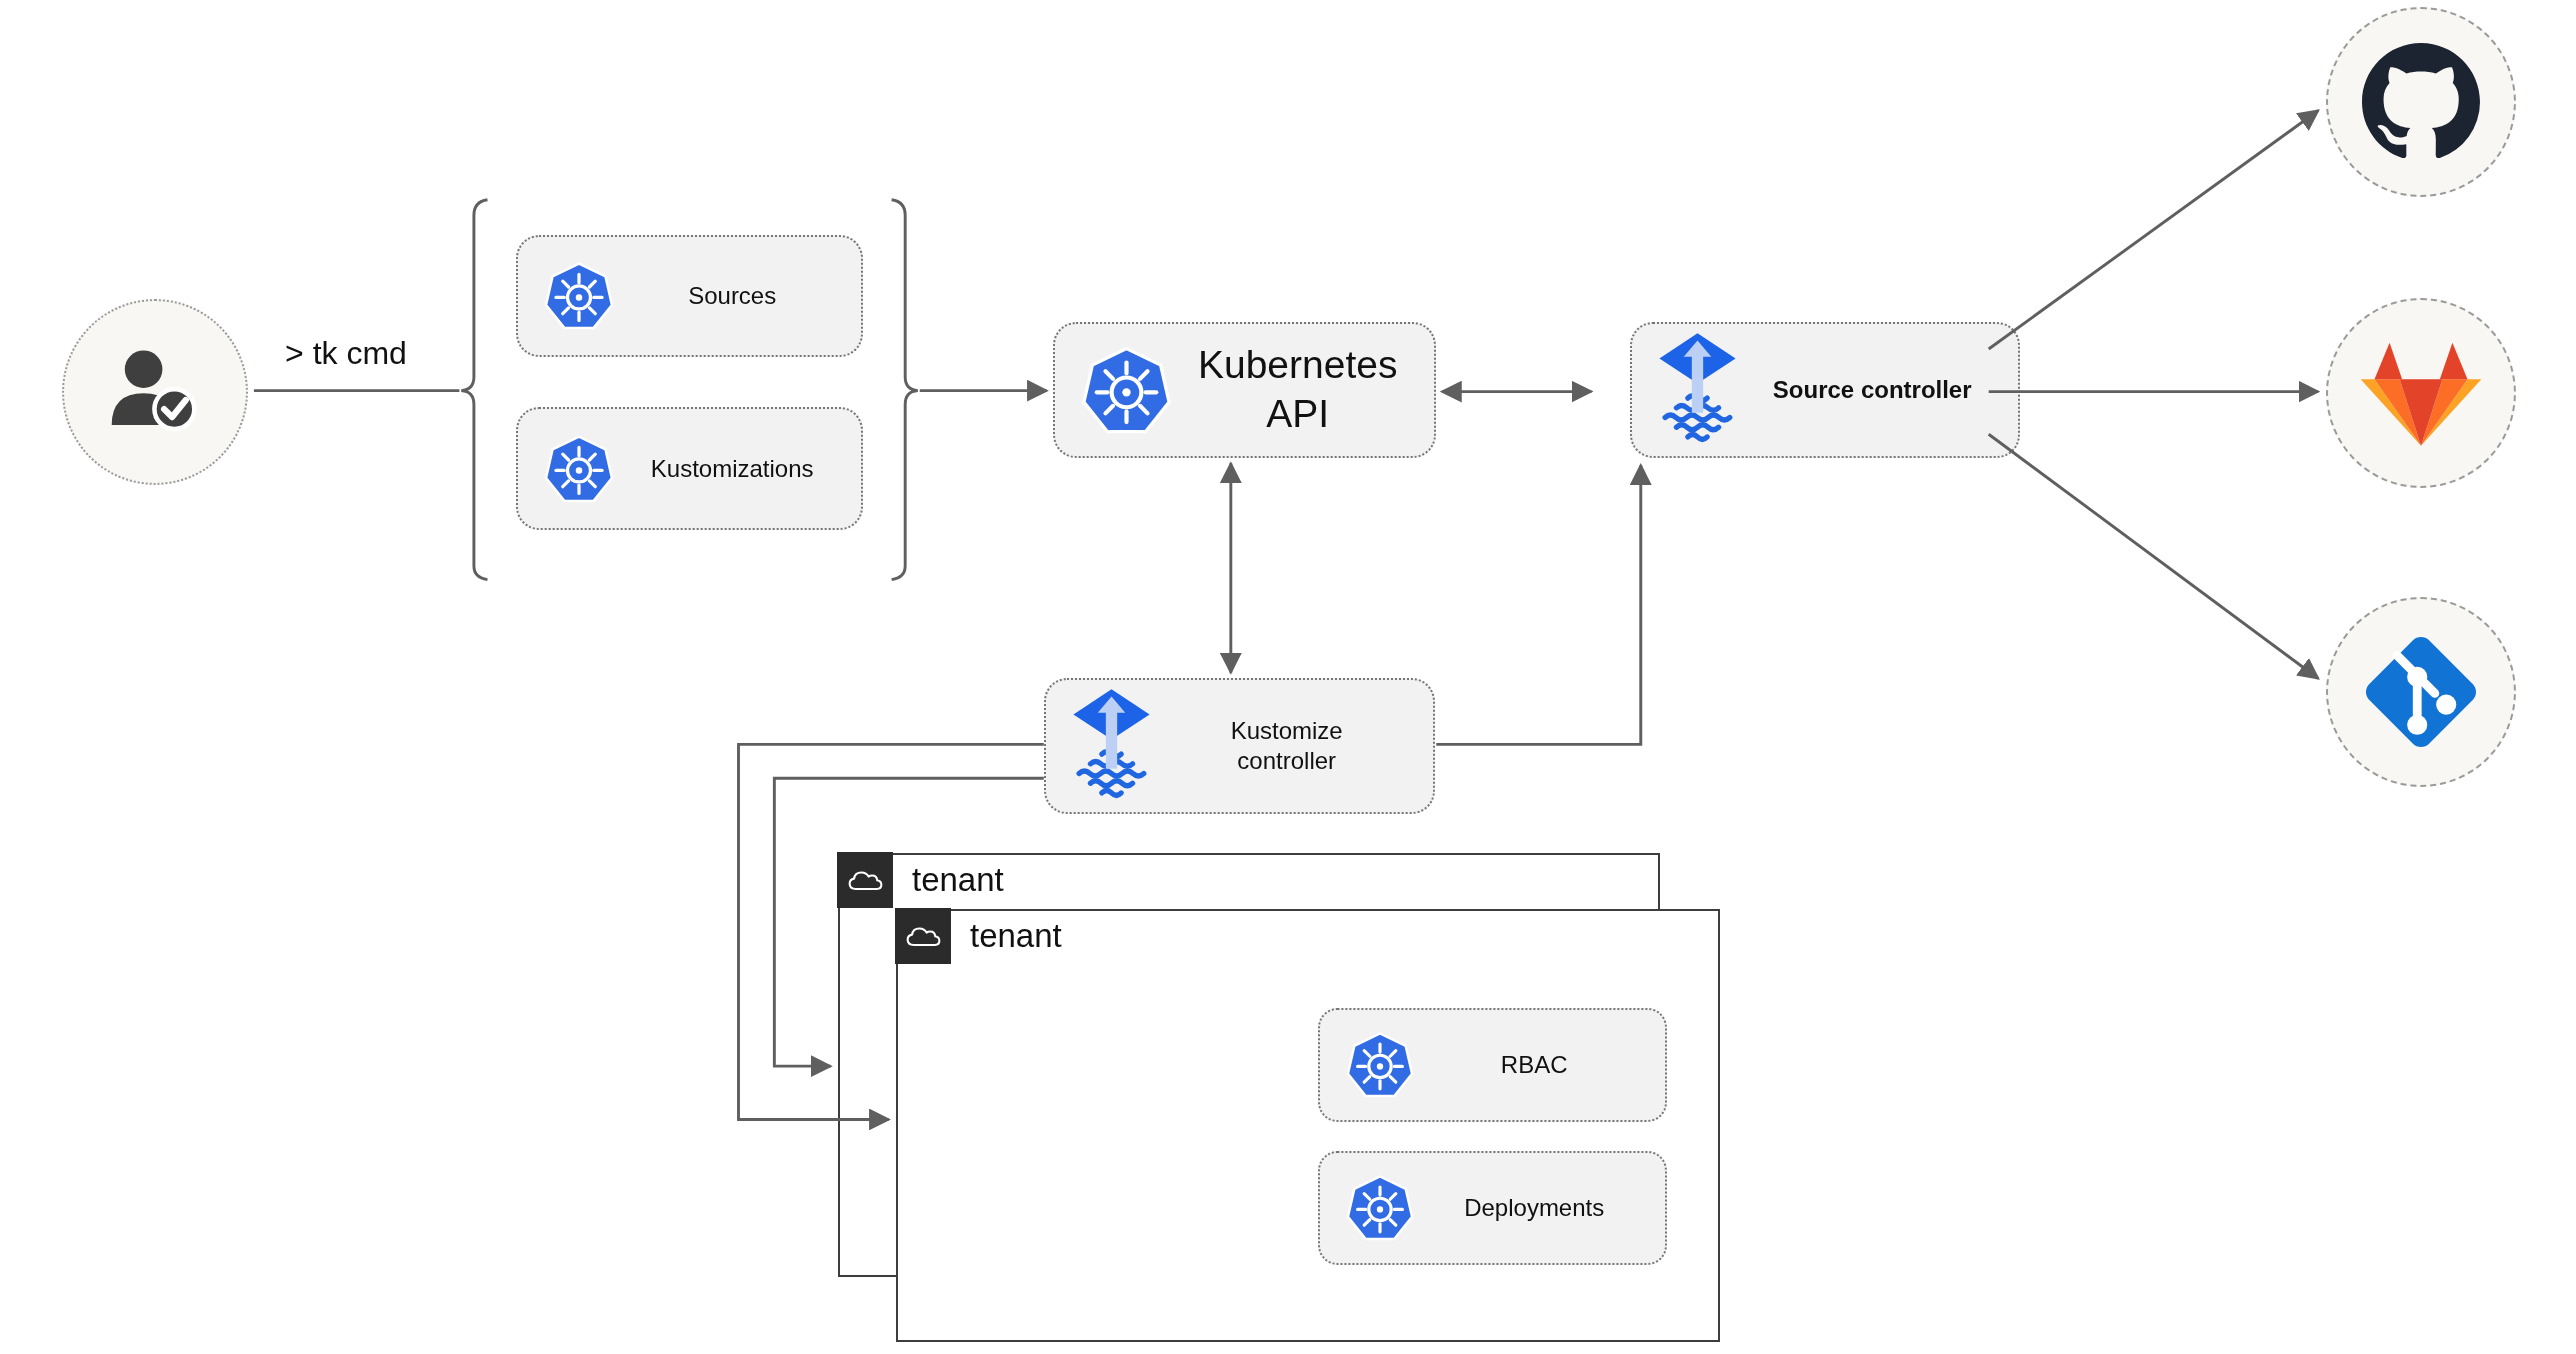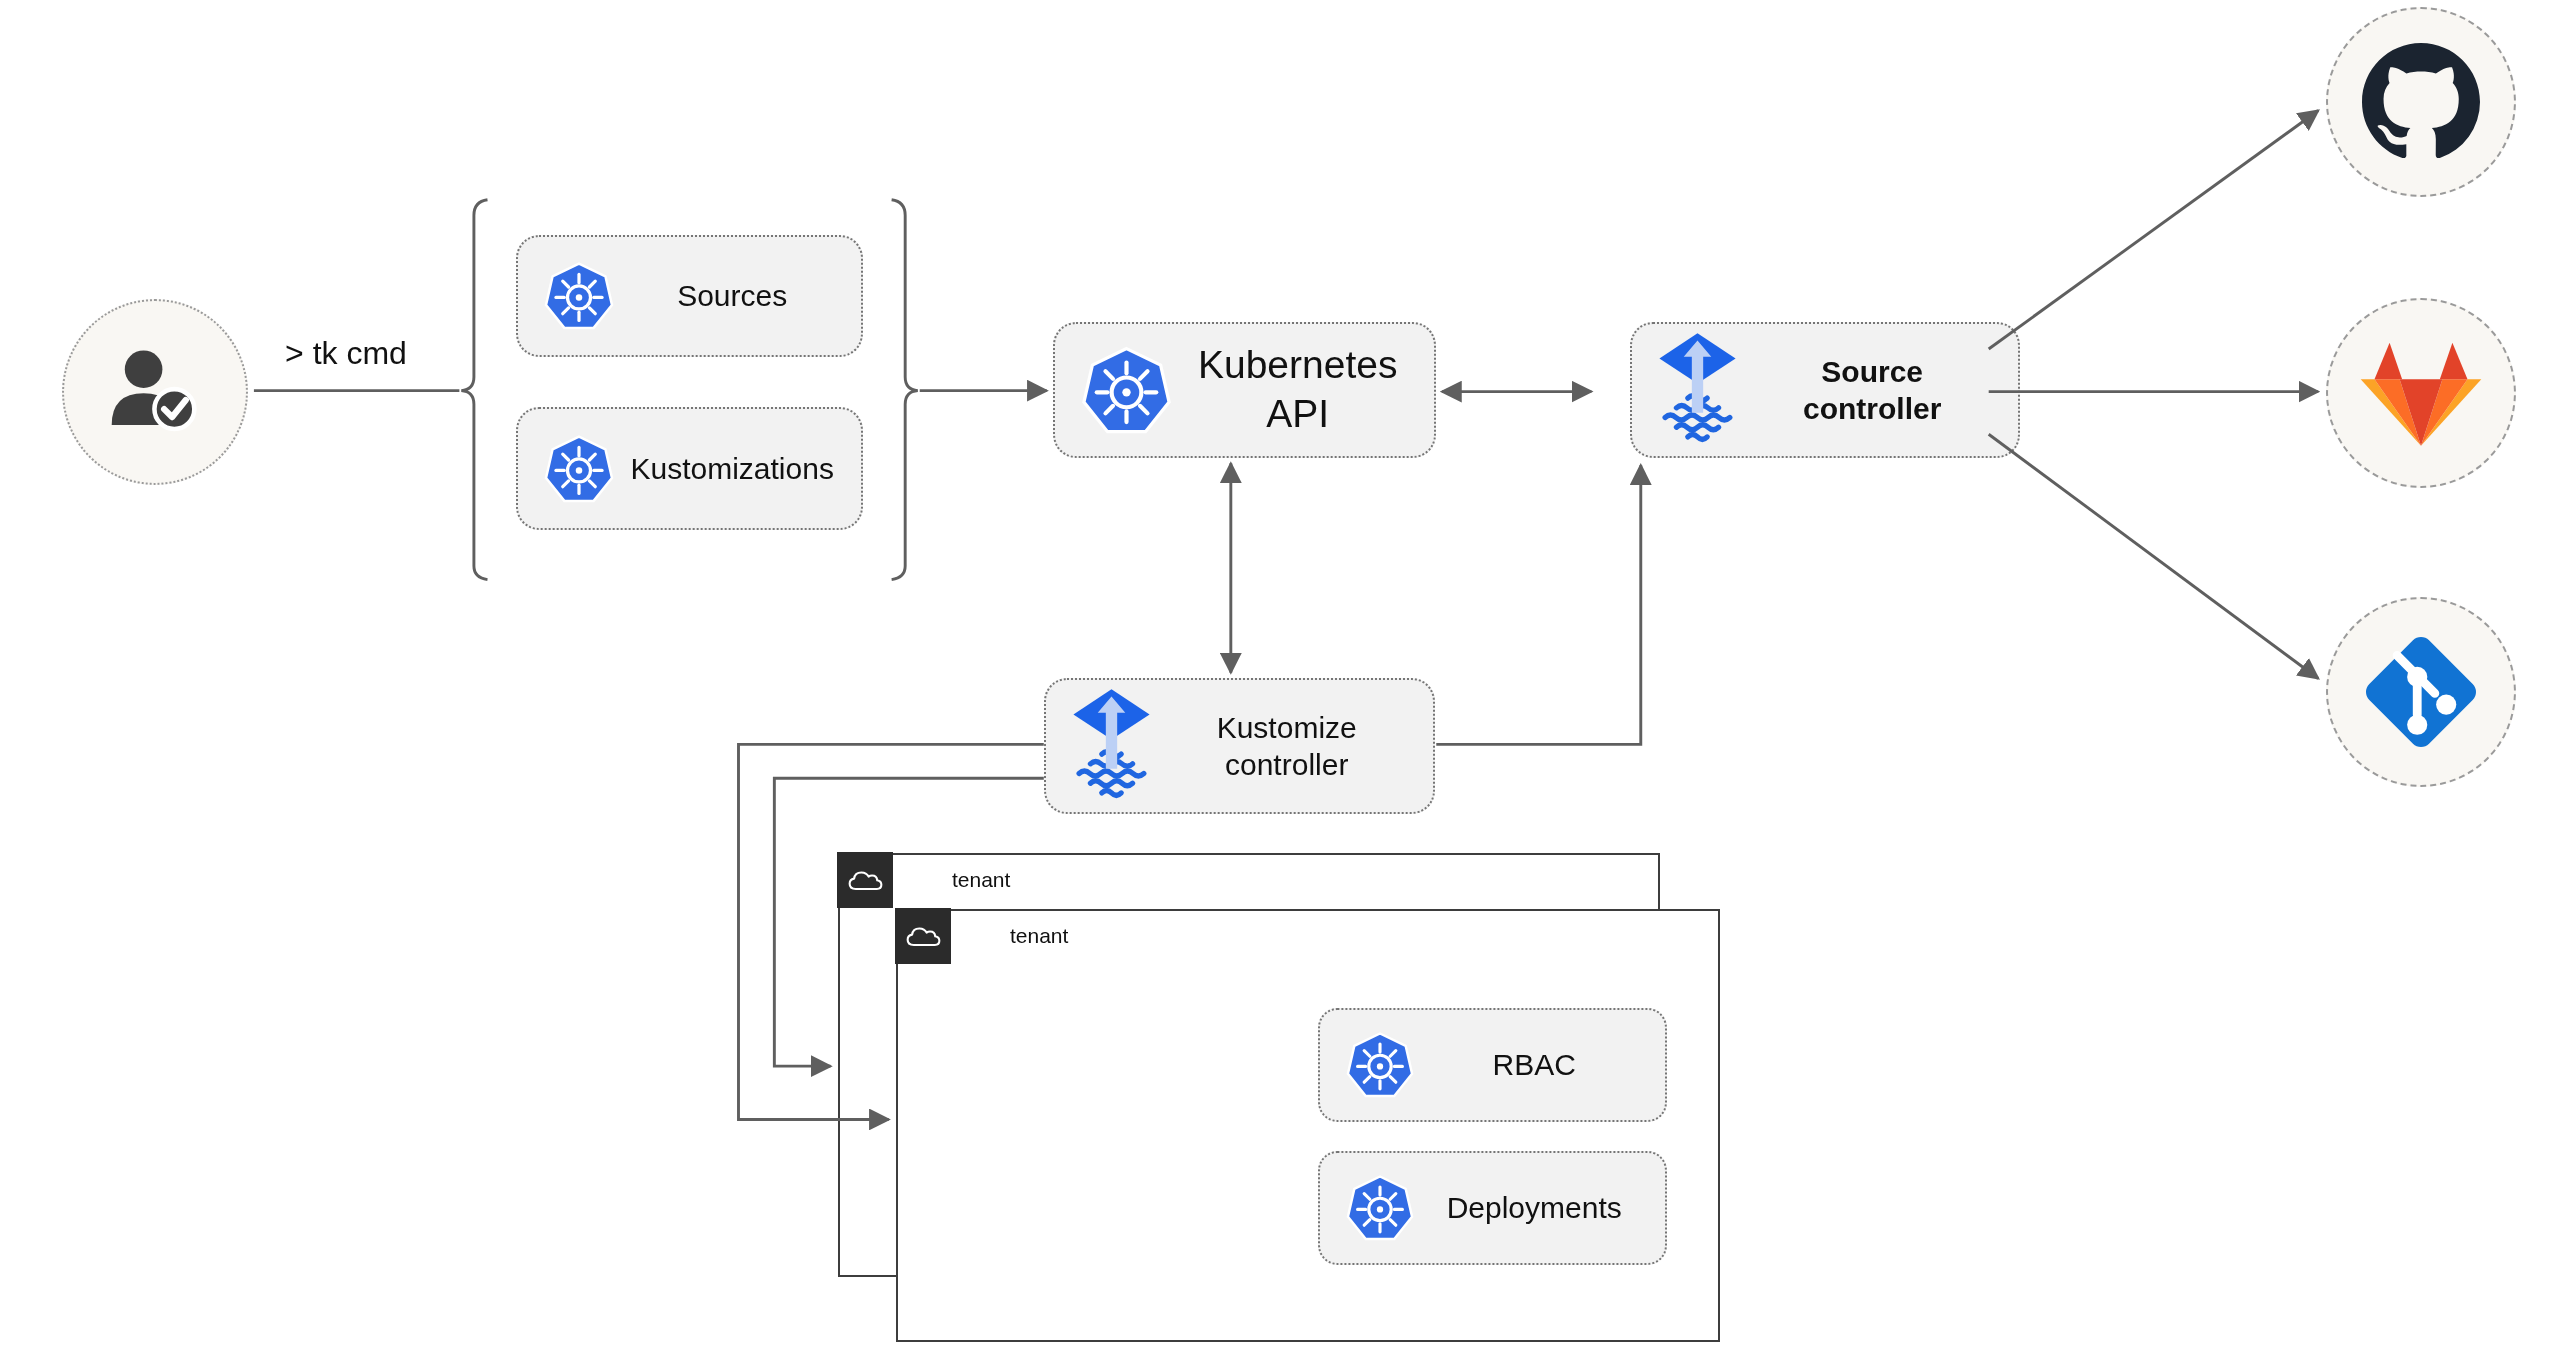--- a/index.html
+++ b/index.html
@@ -12,21 +12,21 @@
   }
   html,body{margin:0;padding:0;background:#ffffff;}
   body{font-family:"Liberation Sans","DejaVu Sans",sans-serif;color:var(--text-color);}
   #stage{position:relative;width:2576px;height:1355px;background:#fff;overflow:hidden;}
   .node{
     position:absolute;display:flex;align-items:center;
     background:var(--node-fill);border:2.9px dotted var(--node-border);
     border-radius:23px;box-sizing:border-box;
   }
   .node .nicon{flex:0 0 auto;margin-left:25px;display:flex;align-items:center;}
-  .node .nlabel{flex:1 1 auto;text-align:center;font-size:30px;line-height:1.25;padding:0 17.4px 0 5.8px;}
+  .node .nlabel{flex:1 1 auto;text-align:center;font-size:24px;line-height:1.25;padding:0 17.4px 0 5.8px;}
   .node.big .nlabel{font-size:39px;}
 
   .dashed-circle{
     position:absolute;width:190px;height:190px;border-radius:50%;
     background:var(--circle-fill);border:2.9px dashed var(--circle-border);
     box-sizing:border-box;display:flex;align-items:center;justify-content:center;
   }
   .dotted-circle{
     position:absolute;width:186px;height:186px;border-radius:50%;
     background:var(--circle-fill);border:2.9px dotted var(--circle-border);
@@ -36,21 +36,21 @@
 
   .tenant{
     position:absolute;background:#ffffff;border:2.9px solid var(--tenant-border);
     box-sizing:border-box;
   }
   .tenant .tab{
     position:absolute;left:-2.9px;top:-2.9px;width:56px;height:56px;
     background:var(--tenant-tab-bg);display:flex;align-items:center;justify-content:center;
   }
   .tenant .tlabel{
-    position:absolute;left:72px;top:-2.9px;height:56px;line-height:56px;font-size:21px;margin-left:40px;
+    position:absolute;left:72px;top:-2.9px;height:56px;line-height:56px;font-size:33px;
   }
   #connectors{position:absolute;left:0;top:0;z-index:30;pointer-events:none;}
   .tenant.back{z-index:10;} .tenant.front{z-index:20;}
   .inner-node{z-index:25;border-radius:19.4px;}
   svg.icon{display:block;}
 </style>
 </head>
 <body>
 
 <svg width="0" height="0" style="position:absolute">

